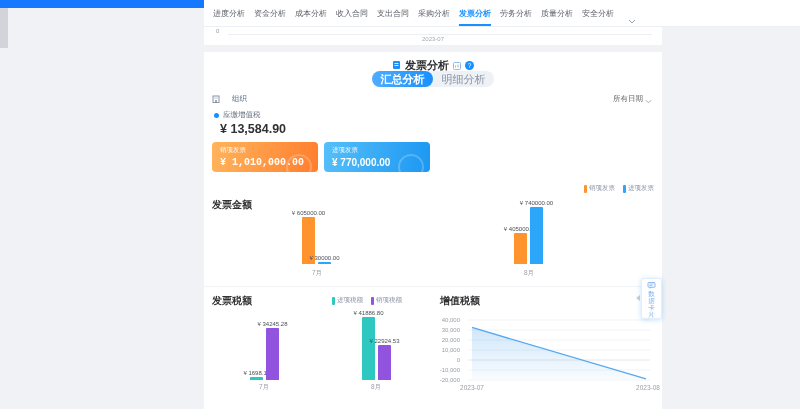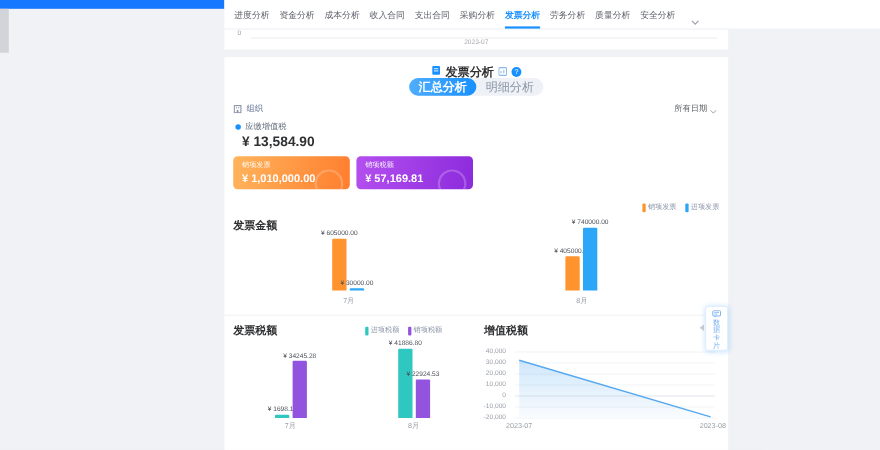--- a/index.html
+++ b/index.html
@@ -31,21 +31,21 @@
   .qmark { width:9px; height:9px; border-radius:50%; background:#1890ff; color:#fff; font-size:6.5px;
            display:flex; align-items:center; justify-content:center; cursor:pointer; }
 
   .toggle { position:absolute; left:50%; transform:translateX(-50%); top:19px; width:122px; height:16px;
             background:#eef1f6; border-radius:9px; display:flex; }
   .tgl-opt { flex:1; font-size:11px; color:#8a94a6; display:flex; align-items:center; justify-content:center;
              border-radius:9px; cursor:pointer; }
   .tgl-opt.active { background:linear-gradient(90deg,#4fadfe,#1890ff); color:#fff; font-weight:bold; }
 
   .filterbar { position:absolute; left:8px; right:10px; top:40px; height:14px; display:flex; align-items:center; }
-  .org { display:flex; align-items:center; gap:4px; font-size:7.5px; color:#5b6b8c; cursor:pointer; }
+  .org { display:flex; align-items:center; gap:12px; font-size:7.5px; color:#5b6b8c; cursor:pointer; }
   .datefilter { margin-left:auto; display:flex; align-items:flex-end; gap:2px; font-size:7.5px; color:#606266; cursor:pointer; }
 
   .kpi-dot { position:absolute; left:10px; top:61px; width:5px; height:5px; border-radius:50%; background:#1890ff; }
   .kpi-label { position:absolute; left:19px; top:58px; font-size:7.5px; color:#606a78; }
   .kpi-value { position:absolute; left:16px; top:70px; font-size:12.5px; font-weight:bold; color:#303133; }
 
   .cards { position:absolute; left:8px; top:90px; display:flex; gap:6px; }
   .card { position:relative; width:106px; height:30px; border-radius:4px; padding:4px 8px; overflow:hidden; color:#fff; }
   .card .lbl { font-size:6.5px; opacity:.92; }
   .card .val { font-size:10px; font-weight:bold; margin-top:2px; }
@@ -150,29 +150,29 @@
             <polyline points="1,1 4,4 7,1" fill="none" stroke="#9aa0a9" stroke-width="1"></polyline>
           </svg>
       </span>
     </div>
 
     <div class="kpi-dot"></div>
     <div class="kpi-label">应缴增值税</div>
     <div class="kpi-value">¥ 13,584.90</div>
 
     <div class="cards">
-        <div class="card" style="background: linear-gradient(100deg, rgb(255, 180, 92), rgb(255, 126, 46));">
+        <div class="card" style="background: linear-gradient(100deg, rgb(255, 180, 92), rgb(255, 126, 46)); font-family: Liberation Mono, monospace;">
           <div class="deco"></div>
           <div class="lbl">销项发票</div>
           <div class="val">¥ 1,010,000.00</div>
         </div>
-        <div class="card" style="background: linear-gradient(100deg, rgb(180, 79, 239), rgb(140, 43, 220));">
+        <div class="card" style="background: linear-gradient(100deg, rgb(85, 191, 250), rgb(28, 151, 242));">
           <div class="deco"></div>
-          <div class="lbl">销项税额</div>
-          <div class="val">¥ 57,169.81</div>
+          <div class="lbl">进项发票</div>
+          <div class="val">¥ 770,000.00</div>
         </div>
       </div>
 
     <div class="chart-title" style="left:8px; top:146px;">发票金额</div>
     <div class="legend" style="right:8px; top:132px;">
         <span class="leg-item">
           <span class="leg-chip" style="background: rgb(255, 148, 46);"></span>
           <span>销项发票</span>
         </span>
         <span class="leg-item">

